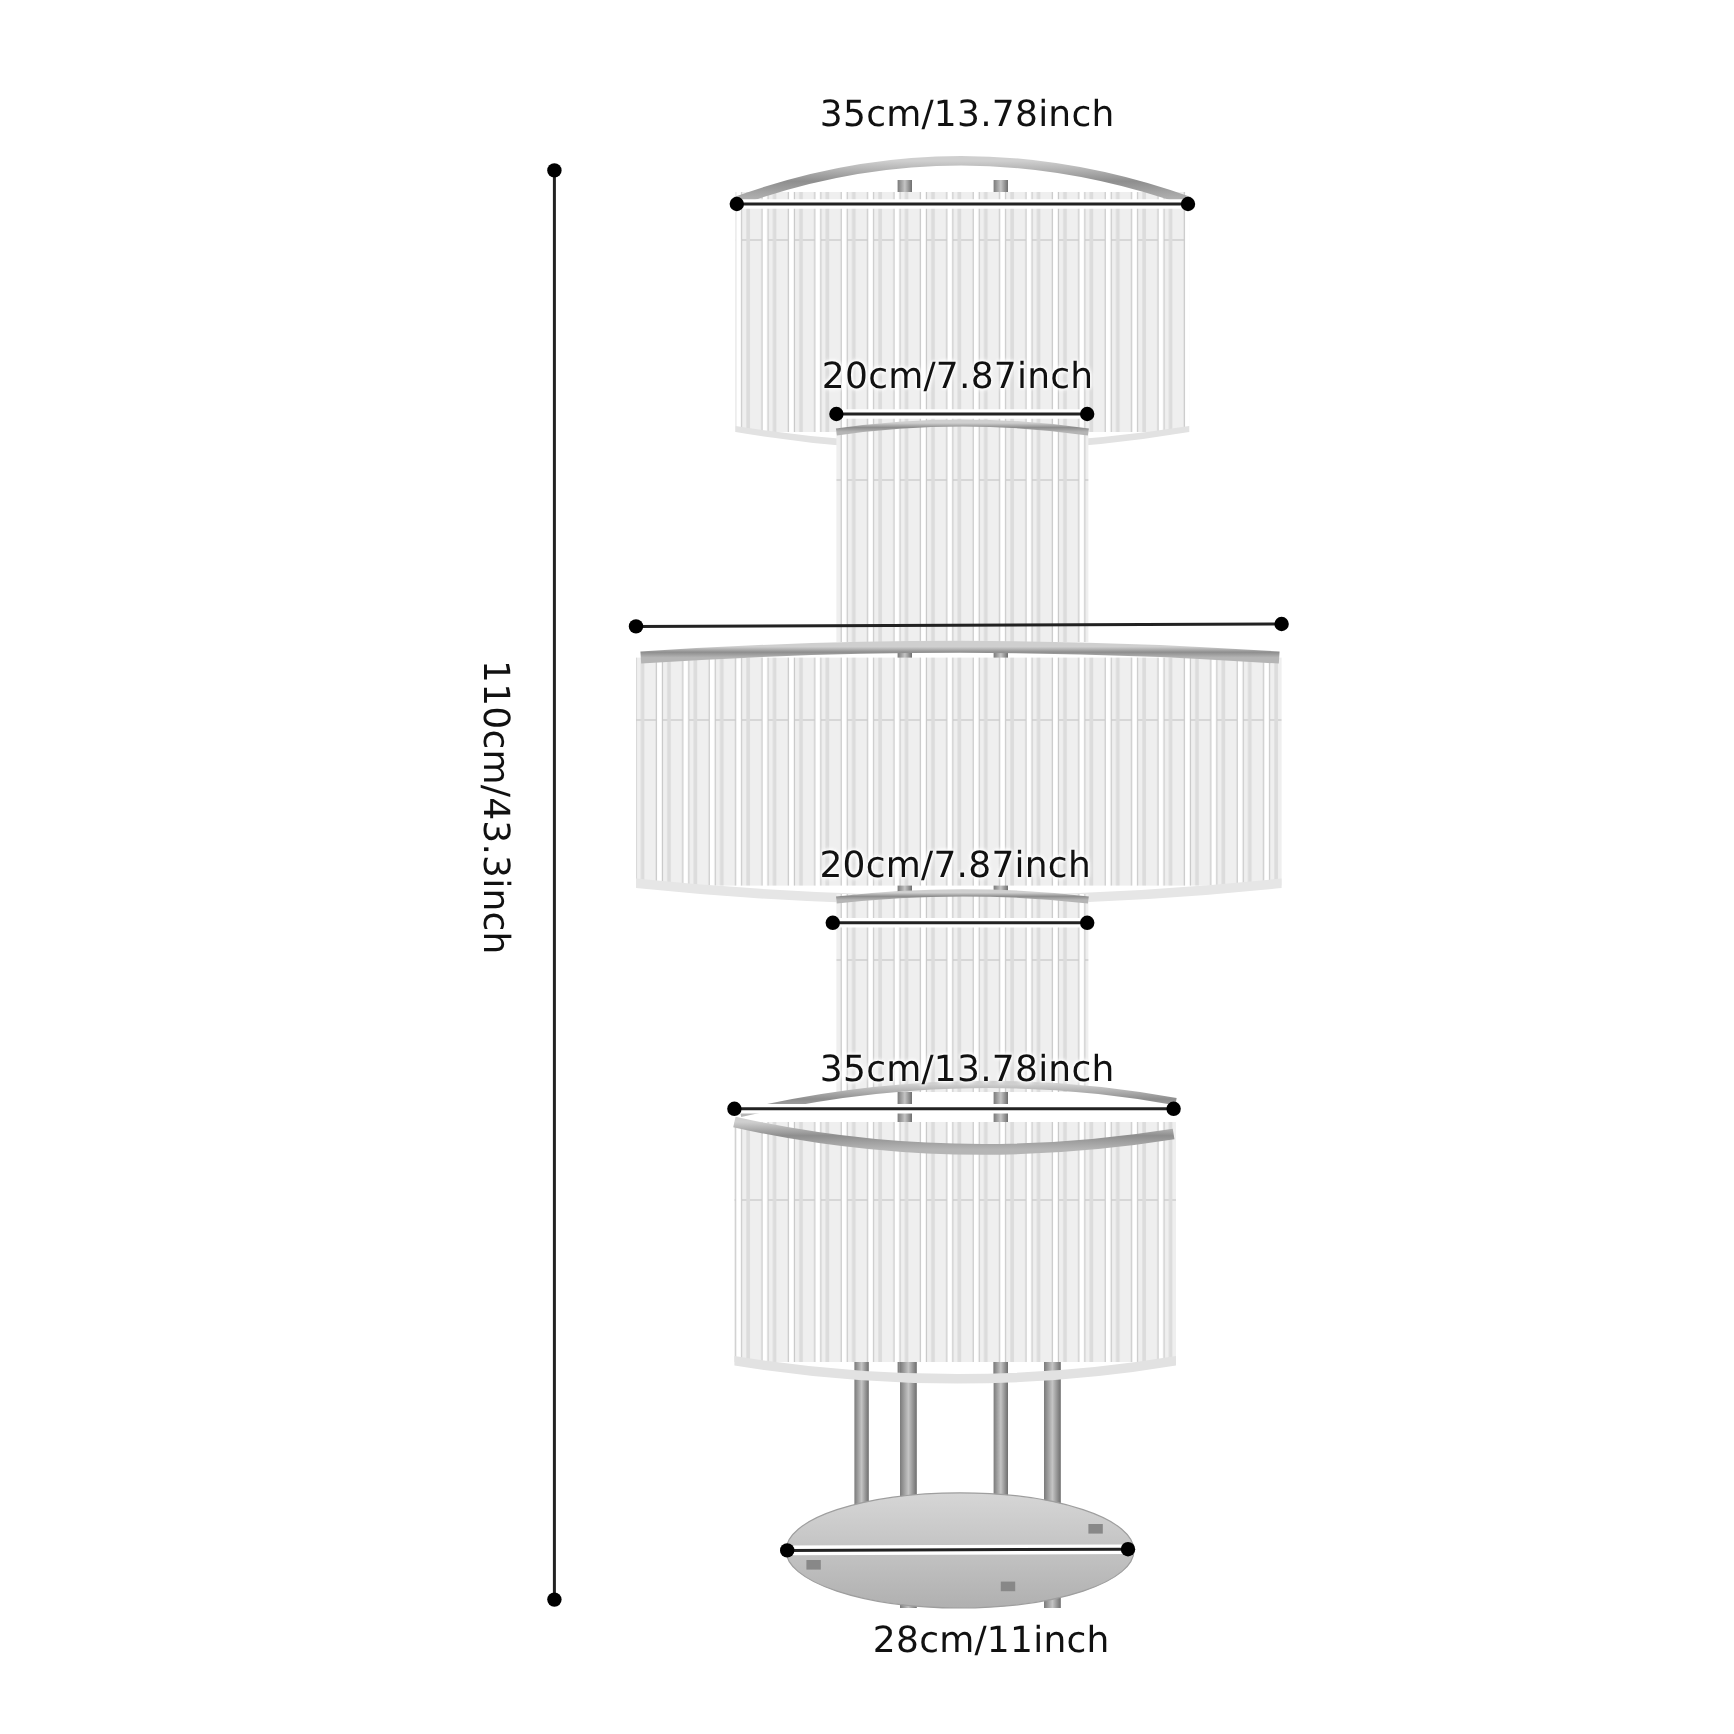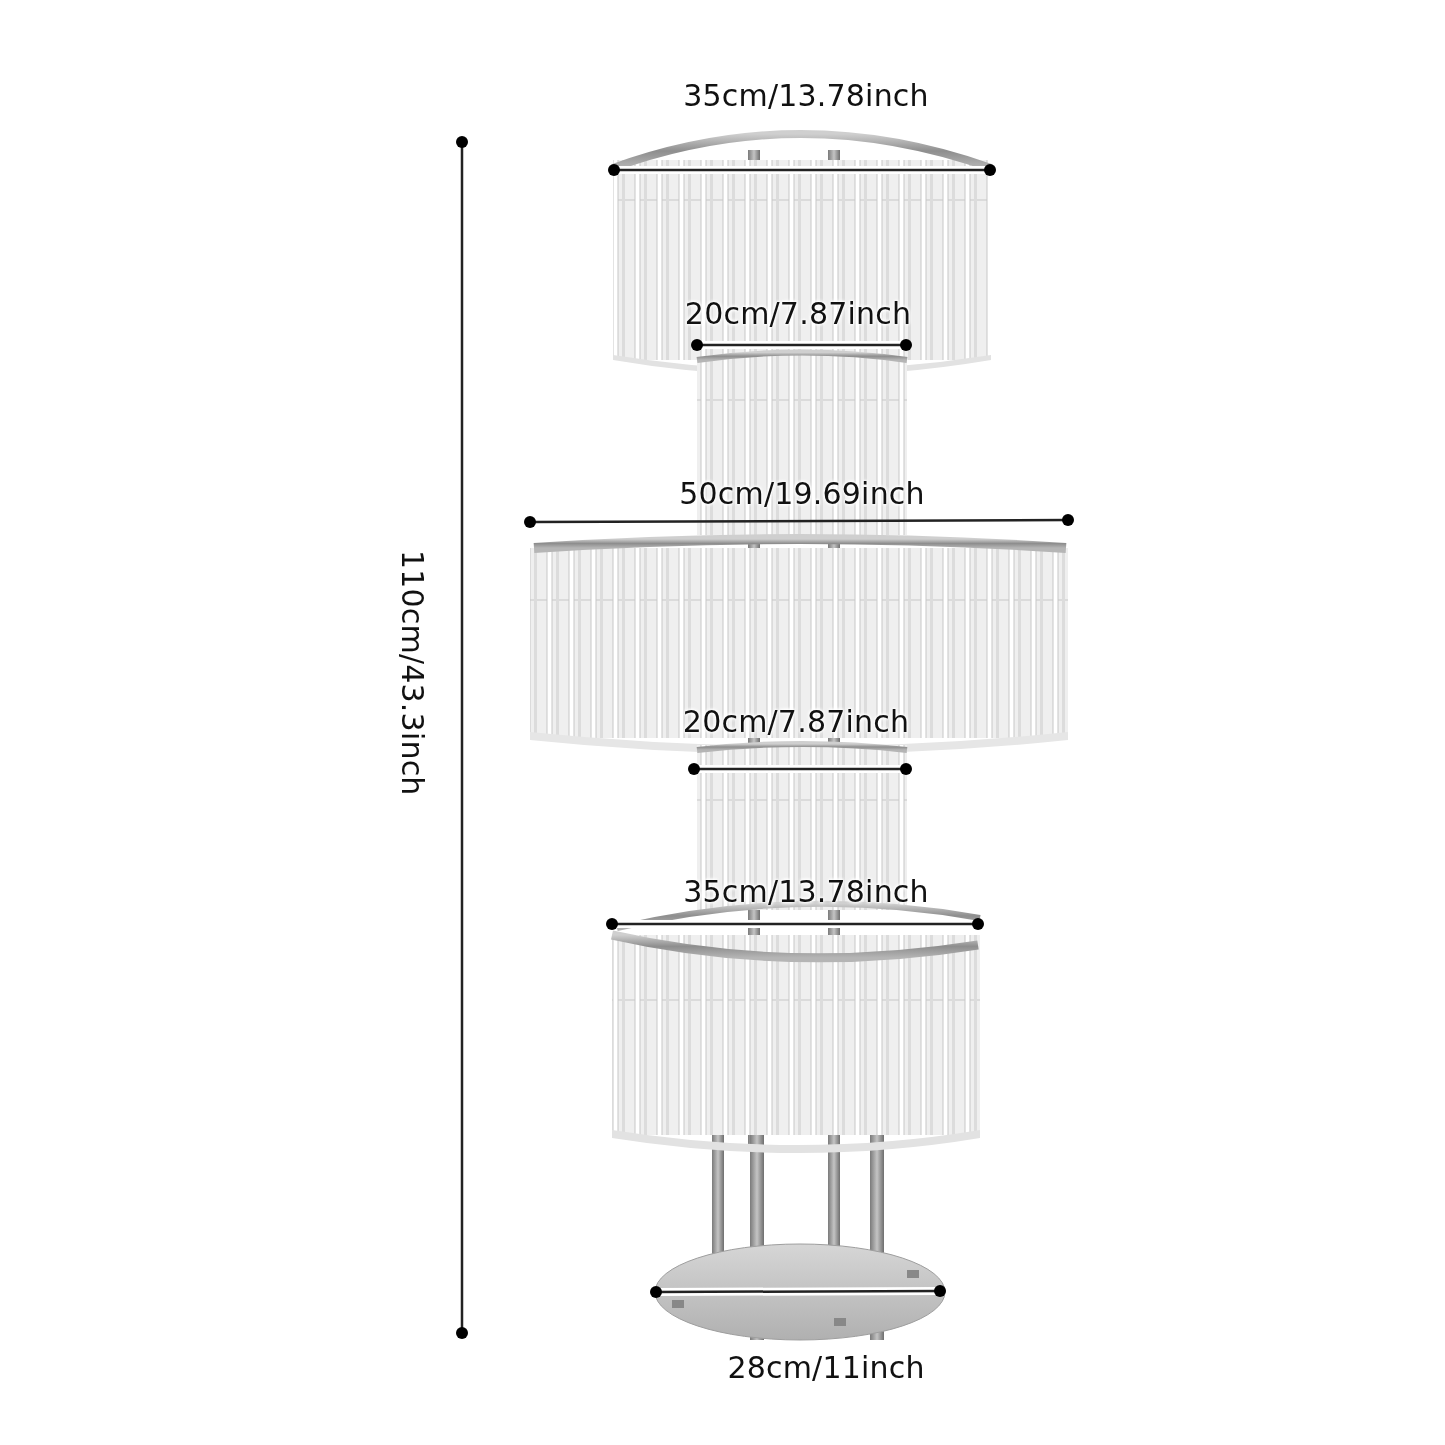--- a/index.html
+++ b/index.html
@@ -117,19 +117,18 @@
 
       <line x1="656" y1="1292" x2="940" y2="1291" stroke="#fff" stroke-width="8"></line>
       <line x1="656" y1="1292" x2="940" y2="1291" stroke="#222" stroke-width="2.5"></line>
       <circle cx="656" cy="1292" r="6" fill="#000"></circle>
       <circle cx="940" cy="1291" r="6" fill="#000"></circle>
     </g>
   </svg>
 
   <div class="label" style="left:806px; top:78px;">35cm/13.78inch</div>
   <div class="label" style="left:798px; top:296px;">20cm/7.87inch</div>
-  <div class="label" style="left:802px; top:476px;">50cm/19.69inch</div>
   <div class="label" style="left:796px; top:704px;">20cm/7.87inch</div>
   <div class="label" style="left:806px; top:874px;">35cm/13.78inch</div>
   <div class="label" style="left:806px; top:1350px;margin-left:20px;">28cm/11inch</div>
   <div class="label vertical" style="left:430px; top:550px;">110cm/43.3inch</div>
 
 </div>
 
 </body></html>

